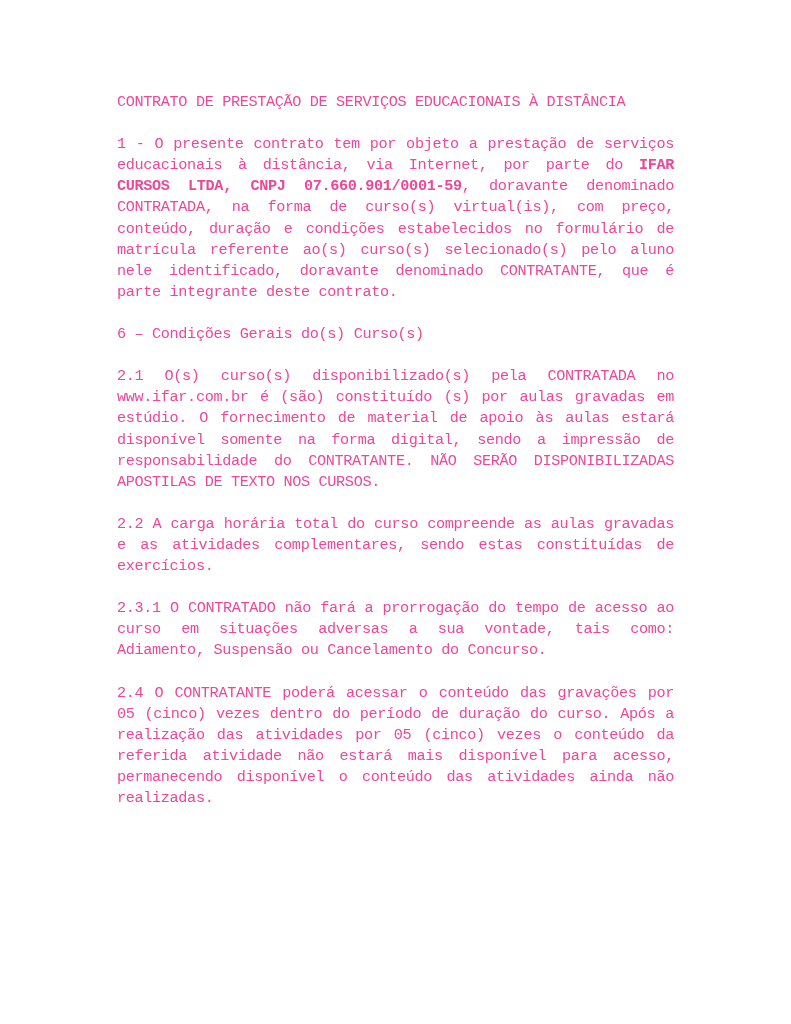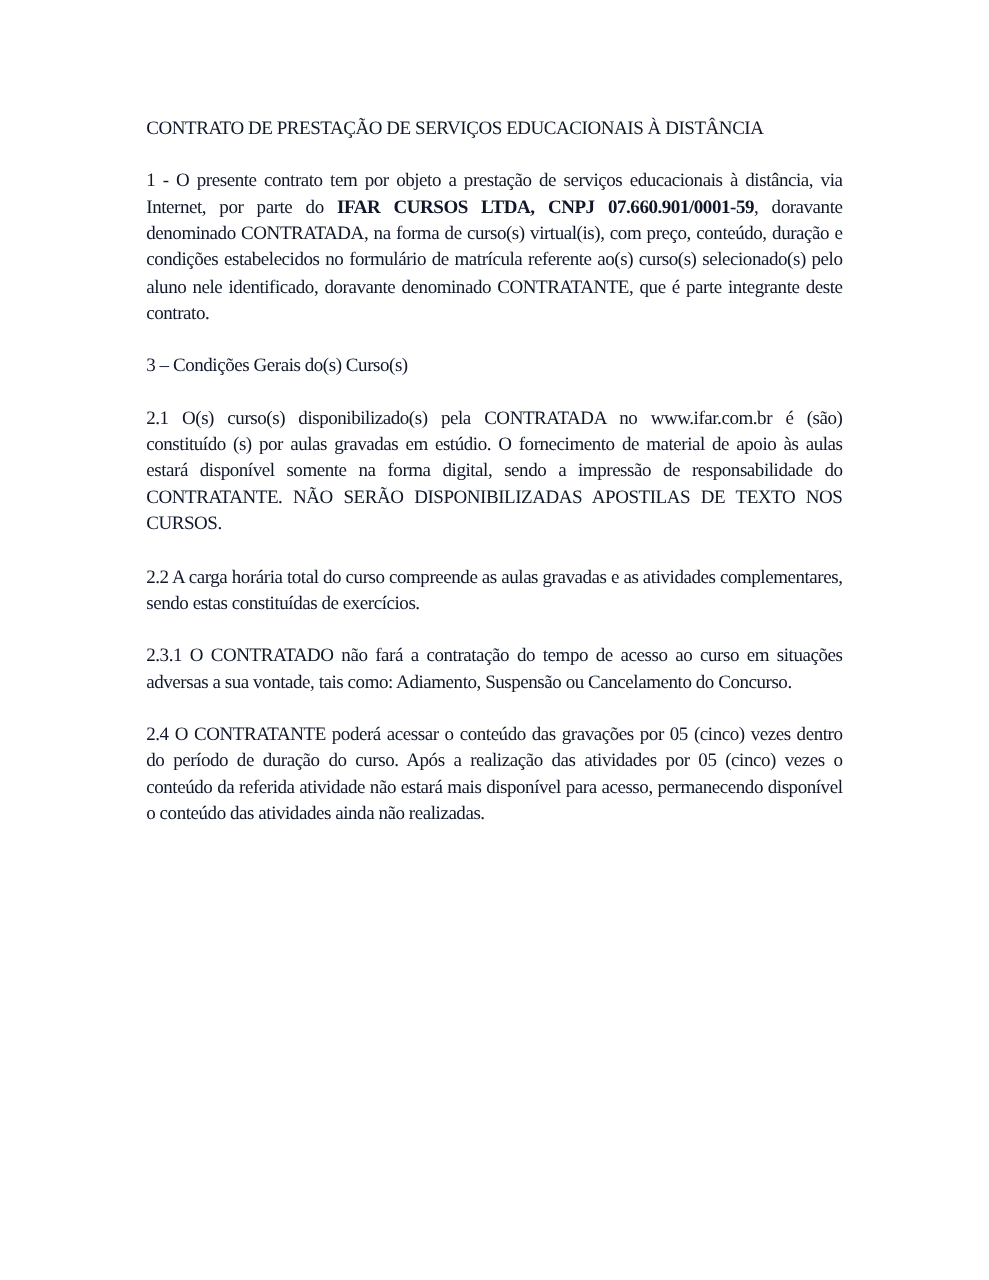--- a/index.html
+++ b/index.html
@@ -2,43 +2,43 @@
 <html><head>
 <meta charset="utf-8">
 <style>
   html, body { margin: 0; padding: 0; background: #ffffff; }
   body { width: 791px; height: 1024px; overflow: hidden; position: relative; }
   .page {
     position: absolute;
     left: 117px;
     top: 92px;
     width: 557px;
-    font-family: Liberation Serif, serif;
+    font-family: Liberation Mono, monospace;
     font-size: 15.2px;
     line-height: 21.1px;
-    color: #0f172a;
+    color: #ec4899;
     letter-spacing: -0.35px;
   }
   .p { margin: 0 0 21.1px 0; text-align: justify; }
   .p.tight { margin-bottom: 0; }
   .title { margin: 0 0 21.1px 0; font-weight: normal; font-size: 15.2px; }
   b { font-weight: bold; }
 </style>
 </head>
 <body>
 
 <div class="page">
   <p class="title">CONTRATO DE PRESTAÇÃO DE SERVIÇOS EDUCACIONAIS À DISTÂNCIA</p>
 
   <p class="p"><span>1 - O presente contrato tem por objeto a prestação de serviços educacionais à distância, via Internet, por parte do </span><b>IFAR CURSOS LTDA, CNPJ 07.660.901/0001-59</b><span>, doravante denominado CONTRATADA, na forma de curso(s) virtual(is), com preço, conteúdo, duração e condições estabelecidos no formulário de matrícula referente ao(s) curso(s) selecionado(s) pelo aluno nele identificado, doravante denominado CONTRATANTE, que é parte integrante deste contrato.</span></p>
 
-  <p class="p">3 – Condições Gerais do(s) Curso(s)</p>
+  <p class="p">6 – Condições Gerais do(s) Curso(s)</p>
 
   <p class="p">2.1 O(s) curso(s) disponibilizado(s) pela CONTRATADA no www.ifar.com.br é (são) constituído (s) por aulas gravadas em estúdio. O fornecimento de material de apoio às aulas estará disponível somente na forma digital, sendo a impressão de responsabilidade do CONTRATANTE. NÃO SERÃO DISPONIBILIZADAS APOSTILAS DE TEXTO NOS CURSOS.</p>
 
   <p class="p">2.2 A carga horária total do curso compreende as aulas gravadas e as atividades complementares, sendo estas constituídas de exercícios.</p>
 
 
-  <p class="p">2.3.1 O CONTRATADO não fará a contratação do tempo de acesso ao curso em situações adversas a sua vontade, tais como: Adiamento, Suspensão ou Cancelamento do Concurso.</p>
+  <p class="p">2.3.1 O CONTRATADO não fará a prorrogação do tempo de acesso ao curso em situações adversas a sua vontade, tais como: Adiamento, Suspensão ou Cancelamento do Concurso.</p>
 
   <p class="p tight">2.4 O CONTRATANTE poderá acessar o conteúdo das gravações por 05 (cinco) vezes dentro do período de duração do curso. Após a realização das atividades por 05 (cinco) vezes o conteúdo da referida atividade não estará mais disponível para acesso, permanecendo disponível o conteúdo das atividades ainda não realizadas.</p>
 
 </div>
 
 </body></html>

